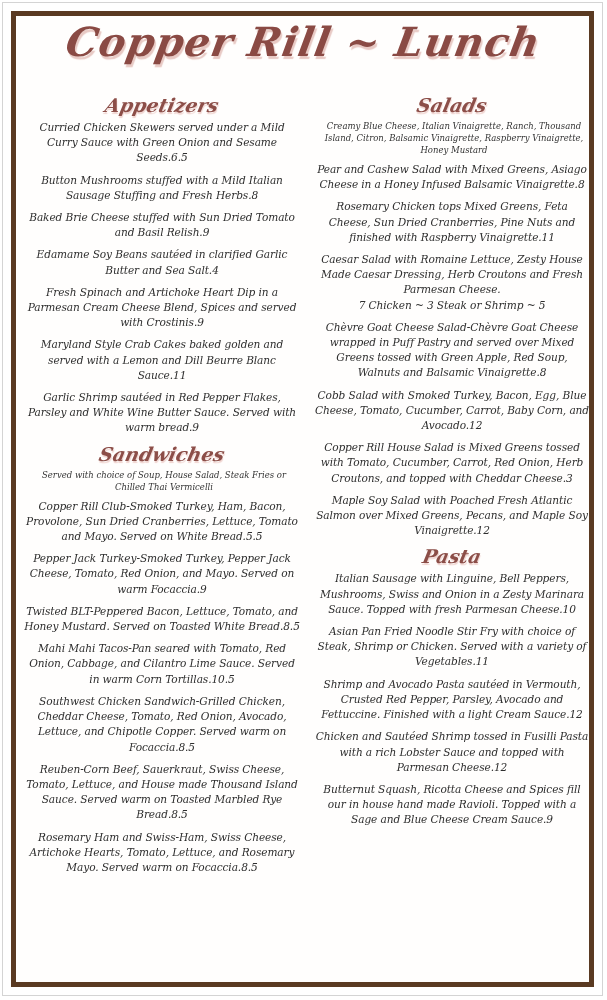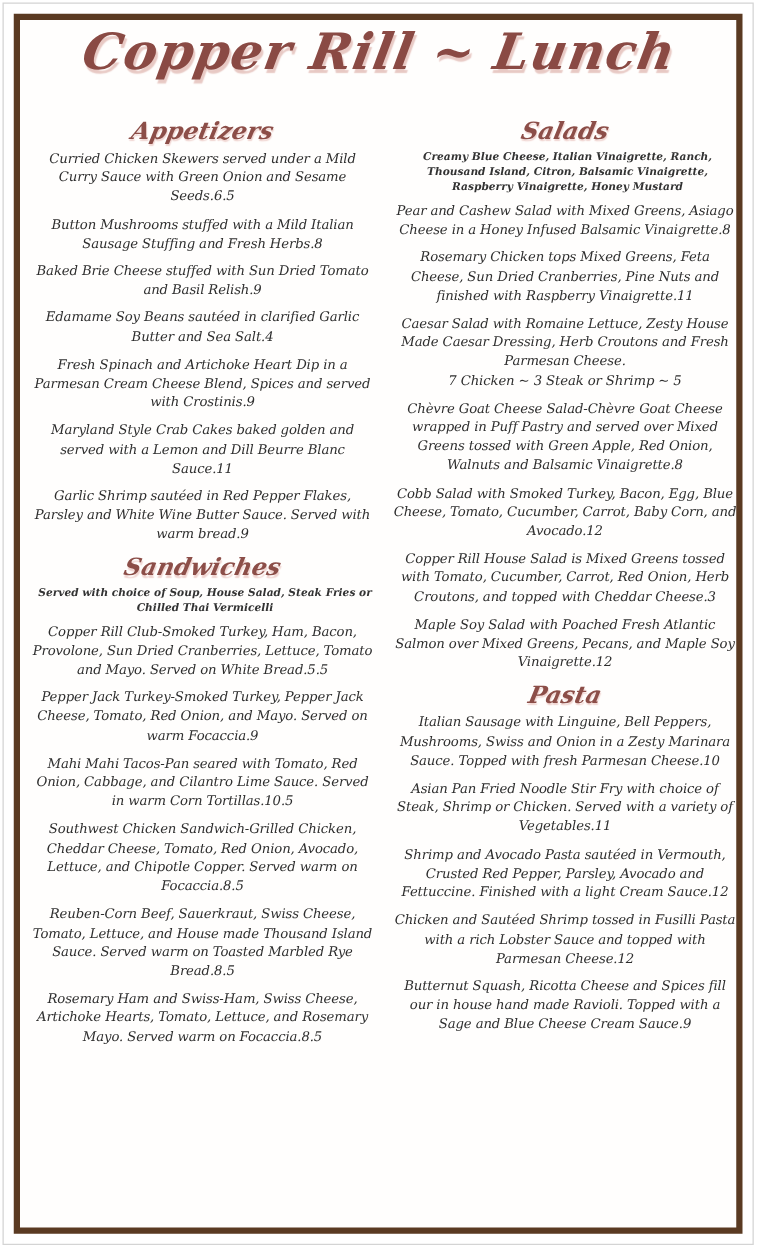--- a/index.html
+++ b/index.html
@@ -63,21 +63,20 @@
       text-shadow: 1px 2px 1px #f0d4d0;
       transform: skewX(-12deg);
       margin: 2px 0 4px 0;
       line-height: 22px;
     }
     .section-note {
       font-size: 8.5px;
       line-height: 12px;
       color: #333333;
       margin: 0 4px 6px 8px;
-      font-weight: bold;
     }
     .item {
       font-size: 10.6px;
       line-height: 15.2px;
       margin: 0 0 7px 0;
       padding: 0 2px;
       letter-spacing: -0.1px;
     }
     .item .price {
       margin-left: 0;
@@ -105,36 +104,37 @@
     <div class="item"><span>Fresh Spinach and Artichoke Heart Dip in a Parmesan Cream Cheese Blend, Spices and served with Crostinis.</span><span class="price">9</span></div>
     <div class="item"><span>Maryland Style Crab Cakes baked golden and served with a Lemon and Dill Beurre Blanc Sauce.</span><span class="price">11</span></div>
     <div class="item"><span>Garlic Shrimp sautéed in Red Pepper Flakes, Parsley and White Wine Butter Sauce. Served with warm bread.</span><span class="price">9</span></div>
   </div>
 
   <div>
     <div class="section-heading">Sandwiches</div>
     <div class="section-note">Served with choice of Soup, House Salad, Steak Fries or Chilled Thai Vermicelli</div>
     <div class="item"><span>Copper Rill Club-Smoked Turkey, Ham, Bacon, Provolone, Sun Dried Cranberries, Lettuce, Tomato and Mayo. Served on White Bread.</span><span class="price">5.5</span></div>
     <div class="item"><span>Pepper Jack Turkey-Smoked Turkey, Pepper Jack Cheese, Tomato, Red Onion, and Mayo. Served on warm Focaccia.</span><span class="price">9</span></div>
+    <div class="item"><span>Twisted BLT-Peppered Bacon, Lettuce, Tomato, and Honey Mustard. Served on Toasted White Bread.</span><span class="price">8.5</span></div>
     <div class="item"><span>Mahi Mahi Tacos-Pan seared with Tomato, Red Onion, Cabbage, and Cilantro Lime Sauce. Served in warm Corn Tortillas.</span><span class="price">10.5</span></div>
     <div class="item"><span>Southwest Chicken Sandwich-Grilled Chicken, Cheddar Cheese, Tomato, Red Onion, Avocado, Lettuce, and Chipotle Copper. Served warm on Focaccia.</span><span class="price">8.5</span></div>
     <div class="item"><span>Reuben-Corn Beef, Sauerkraut, Swiss Cheese, Tomato, Lettuce, and House made Thousand Island Sauce. Served warm on Toasted Marbled Rye Bread.</span><span class="price">8.5</span></div>
     <div class="item"><span>Rosemary Ham and Swiss-Ham, Swiss Cheese, Artichoke Hearts, Tomato, Lettuce, and Rosemary Mayo. Served warm on Focaccia.</span><span class="price">8.5</span></div>
   </div>
 </div>
 
 <div class="col col-right">
 
   <div>
     <div class="section-heading">Salads</div>
     <div class="section-note">Creamy Blue Cheese, Italian Vinaigrette, Ranch, Thousand Island, Citron, Balsamic Vinaigrette, Raspberry Vinaigrette, Honey Mustard</div>
     <div class="item"><span>Pear and Cashew Salad with Mixed Greens, Asiago Cheese in a Honey Infused Balsamic Vinaigrette.</span><span class="price">8</span></div>
     <div class="item"><span>Rosemary Chicken tops Mixed Greens, Feta Cheese, Sun Dried Cranberries, Pine Nuts and finished with Raspberry Vinaigrette.</span><span class="price">11</span></div>
     <div class="item"><span>Caesar Salad with Romaine Lettuce, Zesty House Made Caesar Dressing, Herb Croutons and Fresh Parmesan Cheese.</span><span class="extras">7   Chicken ~ 3   Steak or Shrimp ~ 5</span></div>
-    <div class="item"><span>Chèvre Goat Cheese Salad-Chèvre Goat Cheese wrapped in Puff Pastry and served over Mixed Greens tossed with Green Apple, Red Onion, Walnuts and Balsamic Vinaigrette.</span><span class="price">8</span></div>
+    <div class="item"><span>Chèvre Goat Cheese Salad-Chèvre Goat Cheese wrapped in Puff Pastry and served over Mixed Greens tossed with Green Apple, Red Soup, Walnuts and Balsamic Vinaigrette.</span><span class="price">8</span></div>
     <div class="item"><span>Cobb Salad with Smoked Turkey, Bacon, Egg, Blue Cheese, Tomato, Cucumber, Carrot, Baby Corn, and Avocado.</span><span class="price">12</span></div>
     <div class="item"><span>Copper Rill House Salad is Mixed Greens tossed with Tomato, Cucumber, Carrot, Red Onion, Herb Croutons, and topped with Cheddar Cheese.</span><span class="price">3</span></div>
     <div class="item"><span>Maple Soy Salad with Poached Fresh Atlantic Salmon over Mixed Greens, Pecans, and Maple Soy Vinaigrette.</span><span class="price">12</span></div>
   </div>
 
   <div>
     <div class="section-heading">Pasta</div>
     <div class="item"><span>Italian Sausage with Linguine, Bell Peppers, Mushrooms, Swiss and Onion in a Zesty Marinara Sauce. Topped with fresh Parmesan Cheese.</span><span class="price">10</span></div>
     <div class="item"><span>Asian Pan Fried Noodle Stir Fry with choice of Steak, Shrimp or Chicken. Served with a variety of Vegetables.</span><span class="price">11</span></div>
     <div class="item"><span>Shrimp and Avocado Pasta sautéed in Vermouth, Crusted Red Pepper, Parsley, Avocado and Fettuccine. Finished with a light Cream Sauce.</span><span class="price">12</span></div>

